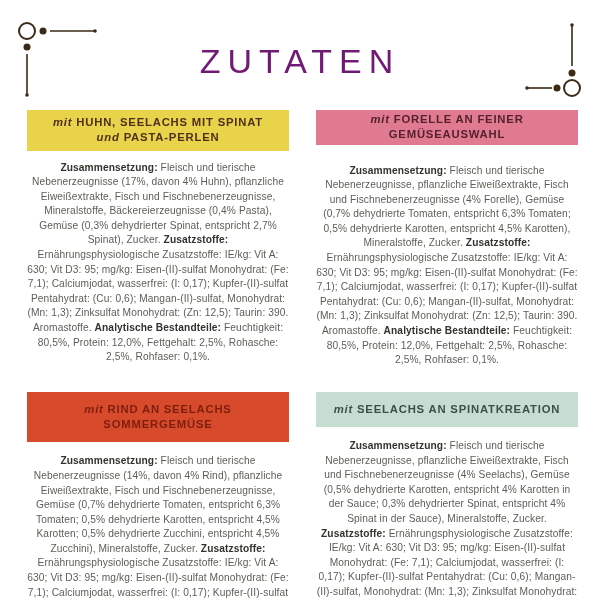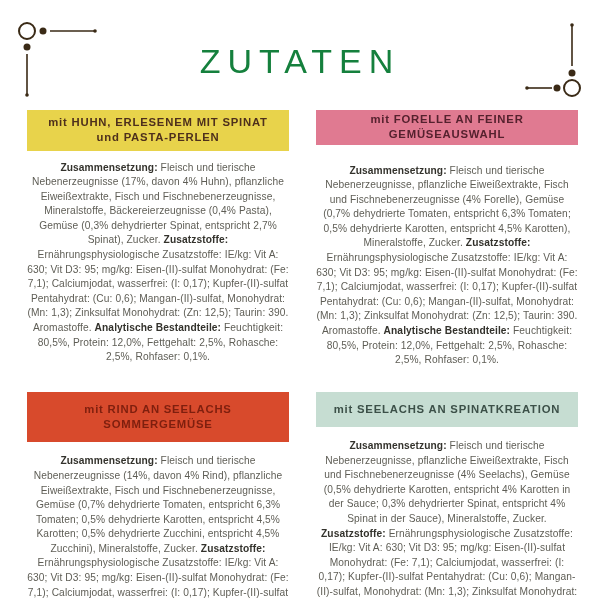--- a/index.html
+++ b/index.html
@@ -10,42 +10,42 @@
     color:#5e5d55;
     overflow:hidden;
     position:relative;
   }
   .page-header{position:relative;height:104px;}
   .page-title{
     text-align:center;
     padding-top:42px;
     font-size:34px;
     letter-spacing:7px;
-    color:#15803d;
+    color:#701a75;
     font-weight:400;
   }
   .corner{position:absolute;top:18px;}
   .corner.tl{left:16px;}
   .corner.tr{right:16px;}
   .sections{
     display:grid;
     grid-template-columns:1fr 1fr;
     column-gap:27px;
     row-gap:24px;
     padding:6px 22px 0 27px;
   }
   .bar{
     text-align:center;
     font-weight:700;
     font-size:11.3px;
     letter-spacing:0.8px;
     line-height:1.35;
     padding:6px 4px;
   }
-  .bar .it{font-weight:700;text-transform:none;text-align:center;}
+  .bar .it{font-style:italic;font-weight:700;text-transform:none;text-align:center;}
   .sec-huhn .bar{background:#e8d34b;color:#4e301c;padding:5px 4px;}
   .sec-forelle .bar{background:#e07a91;color:#55212e;padding:2px 4px;}
   .sec-rind .bar{background:#d84a2c;color:#7e1f0e;padding:10px 4px;}
   .sec-seelachs .bar{background:#c6ddd2;color:#3c5048;padding:10px 4px;}
   .body-text{
     margin:10px 0 0 0;
     font-size:10.2px;
     line-height:14.6px;
     letter-spacing:0.1px;
     color:#5e5d55;
@@ -78,21 +78,21 @@
     <circle class="stroke" cx="66" cy="70" r="8" stroke-width="2"></circle>
     <circle class="fill" cx="21" cy="70" r="1.8"></circle>
     <line class="stroke" x1="22" y1="70" x2="46" y2="70" stroke-width="1.6"></line>
     <circle class="fill" cx="51" cy="70" r="3.5"></circle>
   </svg>
 </div>
 
 <div class="sections">
 
   <section class="sec-huhn">
-    <div class="bar"><span class="it">mit</span> <span>HUHN, ERLESENEM MIT SPINAT</span><br><span class="it">und</span> <span>PASTA-PERLEN</span></div>
+    <div class="bar"><span class="it">mit</span> <span>HUHN, SEELACHS MIT SPINAT</span><br><span class="it">und</span> <span>PASTA-PERLEN</span></div>
     <p class="body-text"><b>Zusammensetzung:</b><span> Fleisch und tierische Nebenerzeugnisse (17%, davon 4% Huhn), pflanzliche Eiweißextrakte, Fisch und Fischnebenerzeugnisse, Mineralstoffe, Bäckereierzeugnisse (0,4% Pasta), Gemüse (0,3% dehydrierter Spinat, entspricht 2,7% Spinat), Zucker. </span><b>Zusatzstoffe:</b><span> Ernährungsphysiologische Zusatzstoffe: IE/kg: Vit A: 630; Vit D3: 95; mg/kg: Eisen-(II)-sulfat Monohydrat: (Fe: 7,1); Calciumjodat, wasserfrei: (I: 0,17); Kupfer-(II)-sulfat Pentahydrat: (Cu: 0,6); Mangan-(II)-sulfat, Monohydrat: (Mn: 1,3); Zinksulfat Monohydrat: (Zn: 12,5); Taurin: 390. Aromastoffe. </span><b>Analytische Bestandteile:</b><span> Feuchtigkeit: 80,5%, Protein: 12,0%, Fettgehalt: 2,5%, Rohasche: 2,5%, Rohfaser: 0,1%.</span></p>
   </section>
 
   <section class="sec-forelle">
     <div class="bar"><span class="it">mit</span> <span>FORELLE AN FEINER GEMÜSEAUSWAHL</span></div>
     <p class="body-text"><b>Zusammensetzung:</b><span> Fleisch und tierische Nebenerzeugnisse, pflanzliche Eiweißextrakte, Fisch und Fischnebenerzeugnisse (4% Forelle), Gemüse (0,7% dehydrierte Tomaten, entspricht 6,3% Tomaten; 0,5% dehydrierte Karotten, entspricht 4,5% Karotten), Mineralstoffe, Zucker. </span><b>Zusatzstoffe:</b><span> Ernährungsphysiologische Zusatzstoffe: IE/kg: Vit A: 630; Vit D3: 95; mg/kg: Eisen-(II)-sulfat Monohydrat: (Fe: 7,1); Calciumjodat, wasserfrei: (I: 0,17); Kupfer-(II)-sulfat Pentahydrat: (Cu: 0,6); Mangan-(II)-sulfat, Monohydrat: (Mn: 1,3); Zinksulfat Monohydrat: (Zn: 12,5); Taurin: 390. Aromastoffe. </span><b>Analytische Bestandteile:</b><span> Feuchtigkeit: 80,5%, Protein: 12,0%, Fettgehalt: 2,5%, Rohasche: 2,5%, Rohfaser: 0,1%.</span></p>
   </section>
 
   <section class="sec-rind">
     <div class="bar"><span class="it">mit</span> <span>RIND AN SEELACHS SOMMERGEMÜSE</span></div>

